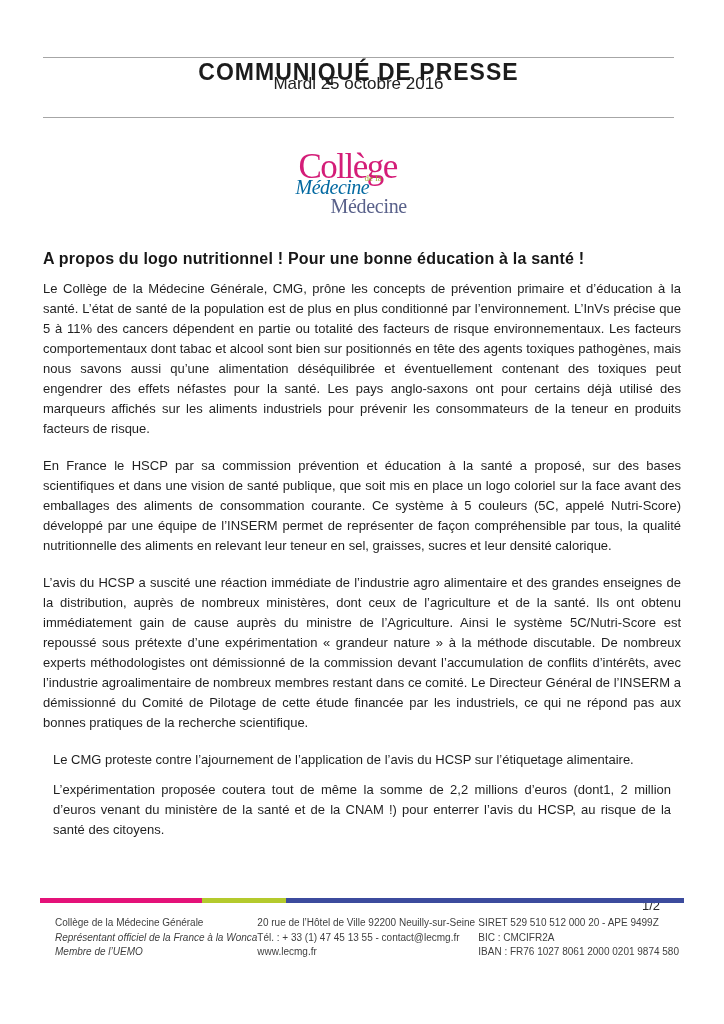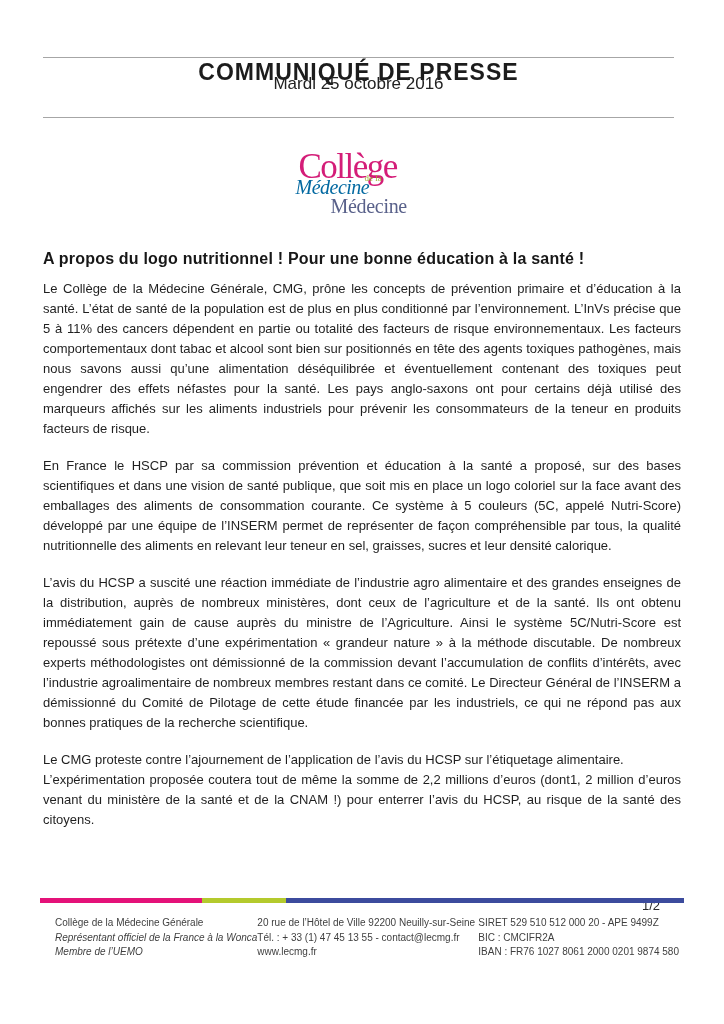--- a/index.html
+++ b/index.html
@@ -48,21 +48,21 @@
     margin-top:12px;
   }
 
   .body-text{
     position:absolute;top:279px;left:43px;width:638px;
     font-size:13px;line-height:20px;
     text-align:justify;
     color:#1f1f1f;
   }
   .body-text p{margin:0 0 17px 0;}
-  .body-text p.no-gap{margin:0;}
+  .body-text p.no-gap{margin:10px;}
 
   .page-number{
     position:absolute;top:861px;right:57px;
     font-size:13px;color:#2a2a2a;margin-top:37px;
   }
 
   .footer-bar{
     position:absolute;top:898px;left:40px;width:644px;height:5px;
     display:flex;
   }

